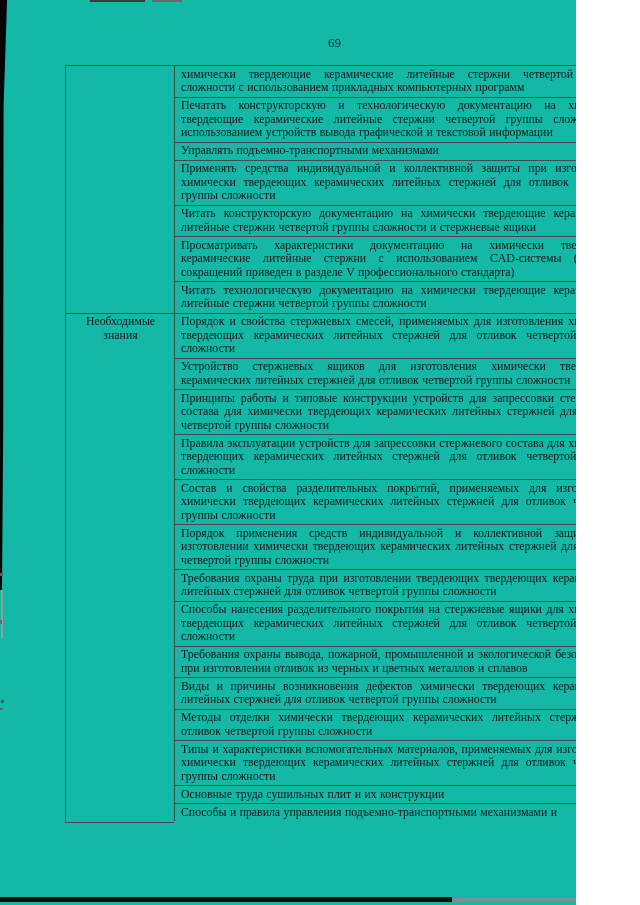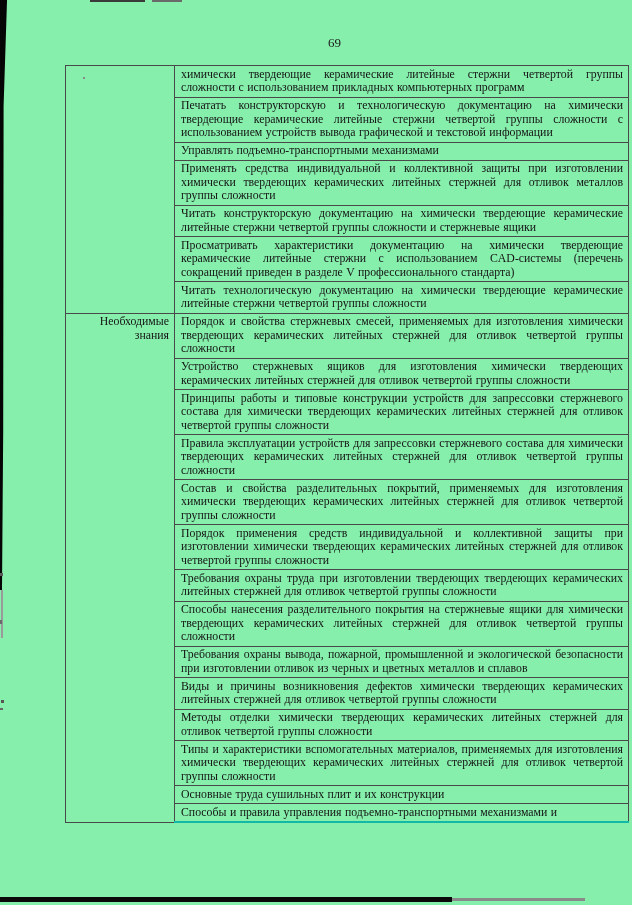--- a/index.html
+++ b/index.html
@@ -1,19 +1,19 @@
 <!DOCTYPE html>
 <html><head>
 <meta charset="utf-8">
 <style>
   html,body{margin:0;padding:0;}
   .page{
     position:relative;
-    width:632px;height:905px;
-    background:#86efac;
+    width:576px;height:905px;
+    background:#14b8a6;
     overflow:hidden;
     font-family:"Liberation Serif","DejaVu Serif",serif;
     color:#141414;
   }
   .page-number{
     position:absolute;top:35px;left:65px;width:539px;
     text-align:center;font-size:13px;color:#1a1a1a;
   }
   table.doc-table{
     position:absolute;left:65px;top:65px;
@@ -24,21 +24,21 @@
   table.doc-table td{
     border:1px solid #494949;
     font-size:11.8px;
     line-height:13.5px;
     vertical-align:top;
     padding:1.5px 5px 2px 6px;
     word-spacing:0.5px;
   }
   td.lbl{
     width:97px;
-    text-align:right;
+    text-align:center;
     padding-left:5px;
   }
   td.c{
     width:442px;
     text-align:justify;
   }
   table.doc-table{border:1px solid #3c3c3c;}
   tr.last-row td{border-bottom:2px solid #14b8a6;}
   
   .artifact{position:absolute;}

